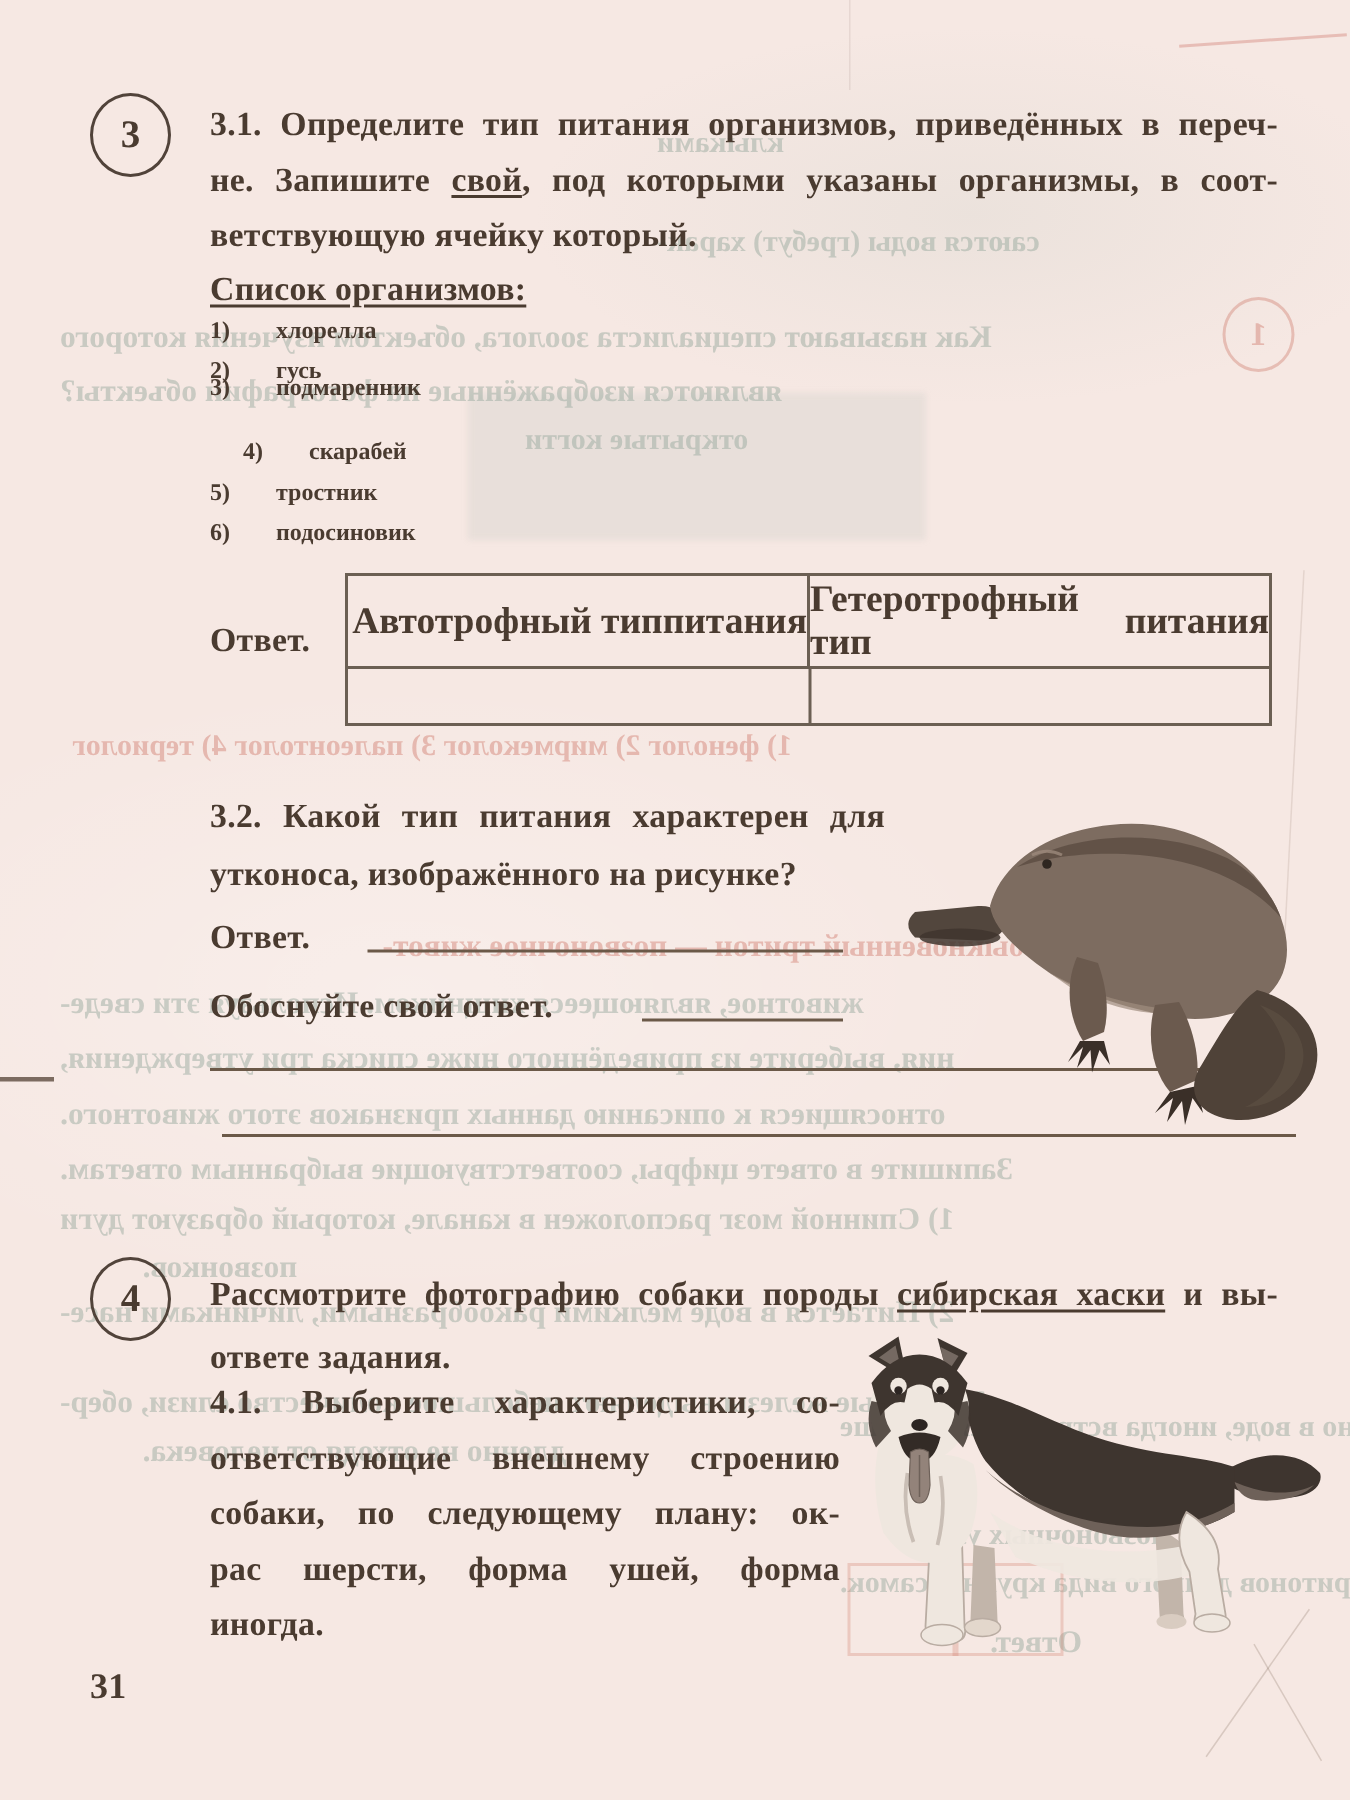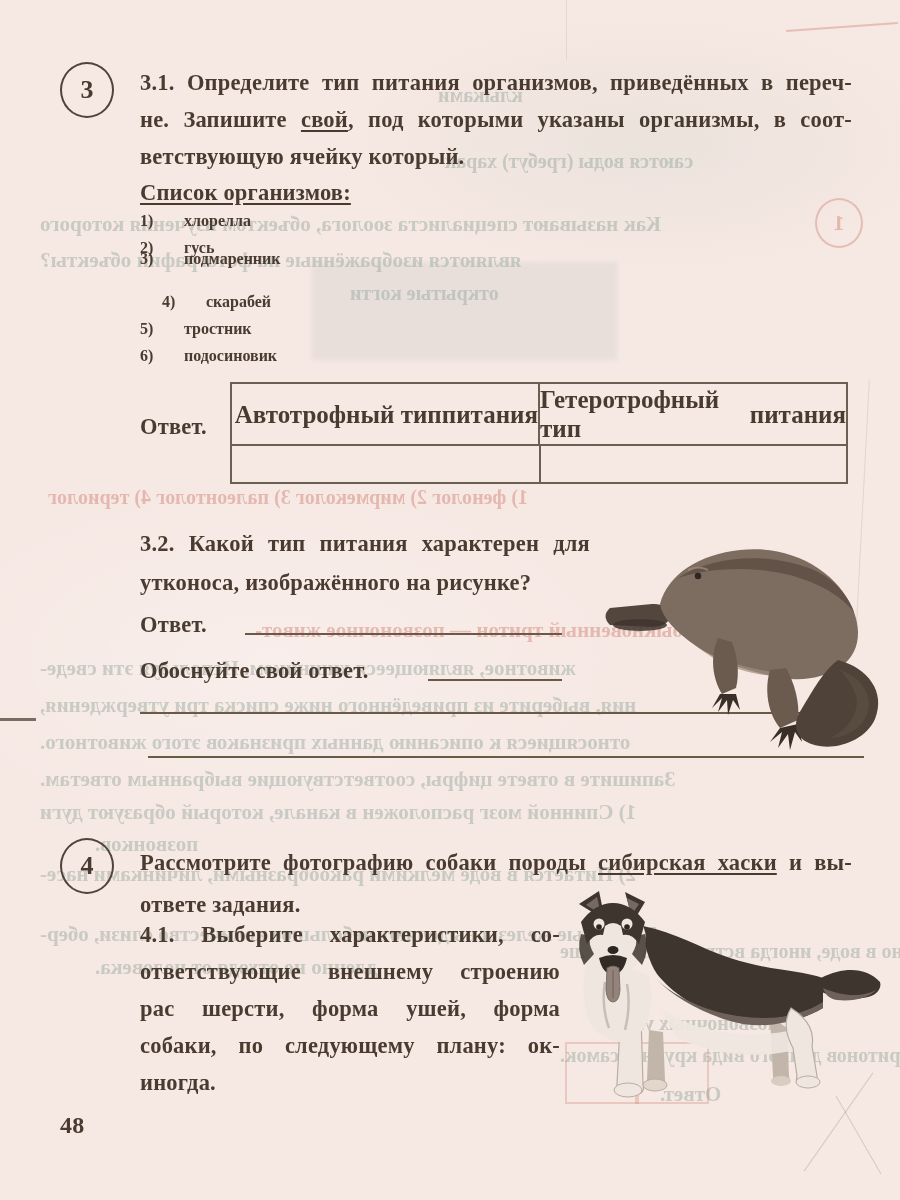--- a/index.html
+++ b/index.html
@@ -152,22 +152,22 @@
   <div class="badge content" style="left:60px;top:838px;">4</div>
 
   <div class="txt fs22 content" style="left:140px;top:842px;width:712px;line-height:42px;">
     <div class="jline"><span>Рассмотрите фотографию собаки породы </span><span class="em-u">сибирская хаски</span><span> и вы-</span></div>
     <div>ответе задания.</div>
   </div>
 
   <div class="txt fs22 content" style="left:140px;top:916px;width:420px;">
     <div class="jline">4.1. Выберите характеристики, со-</div>
     <div class="jline">ответствующие внешнему строению</div>
+    <div class="jline">собаки, по следующему плану: ок-</div>
     <div class="jline">рас шерсти, форма ушей, форма</div>
-    <div class="jline">собаки, по следующему плану: ок-</div>
     <div>иногда.</div>
   </div>
 
   <svg class="content" style="position:absolute;left:565px;top:890px;" width="320" height="215" viewBox="0 0 320 215" role="img">
 
     <path d="M256,88 C280,76 302,78 315,92 C317,98 312,105 303,107 C287,111 267,108 253,100 Z" fill="#3e352f"></path>
     <path d="M258,98 C278,107 298,107 311,100 C305,107 289,112 272,110 C264,109 260,104 258,98 Z" fill="#6e6159"></path>
 
     <path d="M205,126 L208,186 Q208,194 216,194 L222,194 Q226,193 224,186 L222,138 Z" fill="#c2b5aa"></path>
     <path d="M84,140 L82,190 Q82,198 90,198 L98,198 Q102,197 100,190 L98,142 Z" fill="#c2b5aa"></path>
@@ -200,15 +200,15 @@
     <circle cx="62" cy="34" r="5.5" fill="#efe7df"></circle>
     <circle cx="34" cy="37" r="2.8" fill="#2c2522"></circle>
     <circle cx="62" cy="37" r="2.8" fill="#2c2522"></circle>
     <ellipse cx="48" cy="60" rx="5.5" ry="4" fill="#2c2522"></ellipse>
 
     <path d="M34,68 Q48,62 62,68 Q58,85 48,84 Q38,85 34,68 Z" fill="#332b26"></path>
     <path d="M42,78 Q48,74 54,78 L55,100 Q54,112 48,112 Q42,112 41,100 Z" fill="#93837a" stroke="#6e6159" stroke-width="0.8"></path>
     <line x1="48" y1="80" x2="48" y2="108" stroke="#6e6159" stroke-width="1"></line>
   </svg>
 
-  <div class="txt content" style="left:60px;top:1112px;font-size:24px;">48</div>
+  <div class="txt content" style="left:60px;top:1112px;font-size:24px;">31</div>
 
 </div>
 
 </body></html>

